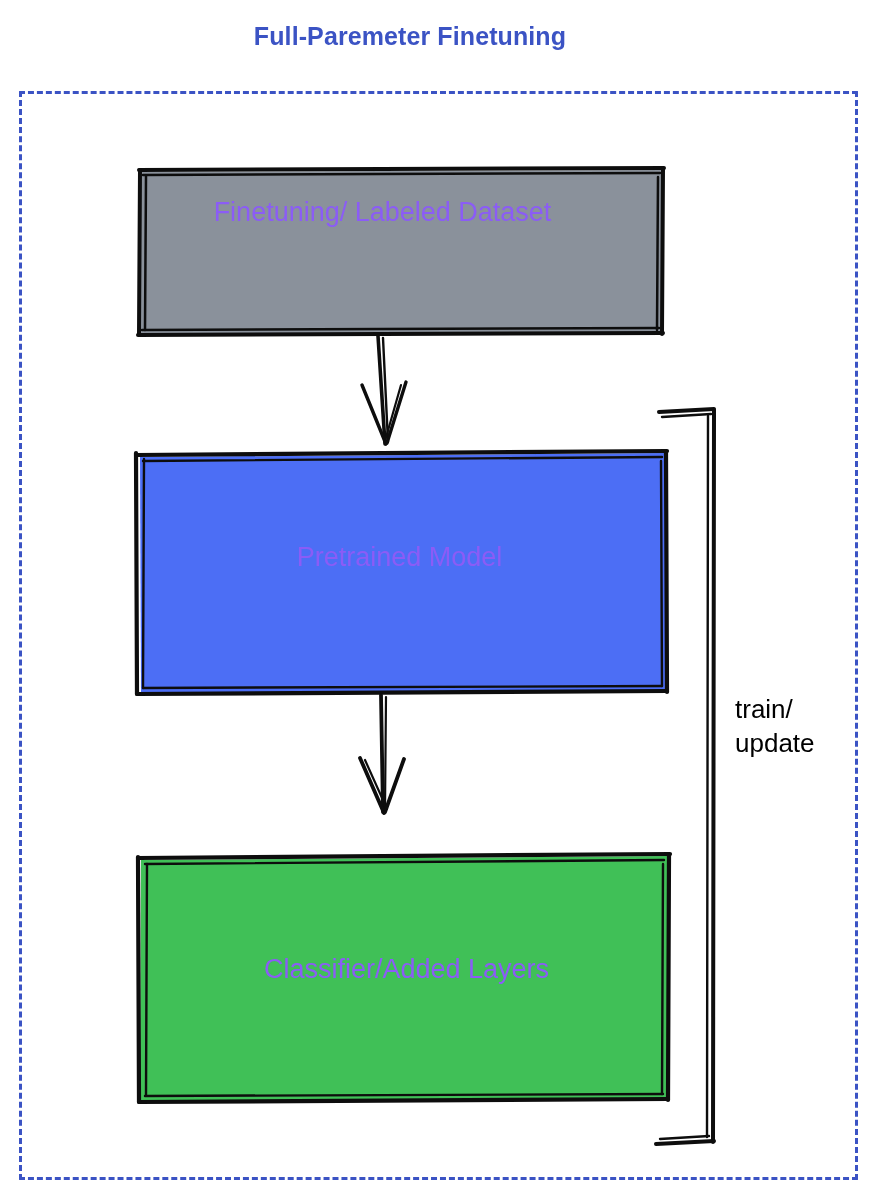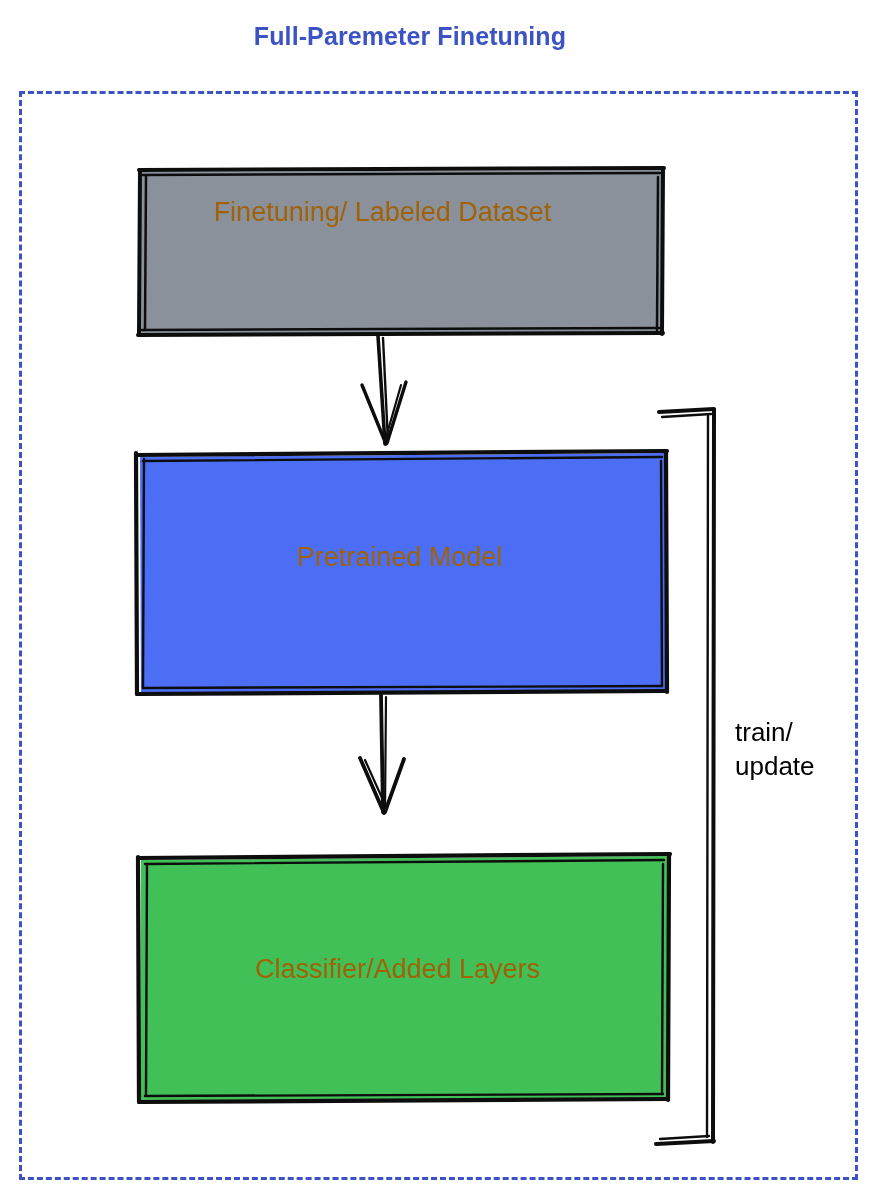--- a/index.html
+++ b/index.html
@@ -51,21 +51,21 @@
     position: absolute;
     box-sizing: border-box;
     display: flex;
     align-items: center;
     justify-content: center;
   }
 
   .node-label {
     position: relative;
     z-index: 3;
-    color: #a16207;
+    color: #8b5cf6;
     font-family: "Liberation Sans", sans-serif;
     font-size: 27px;
     font-weight: 400;
     line-height: 1.15;
     text-align: center;
     white-space: nowrap;
     pointer-events: none;
   }
 
   #node-dataset {
@@ -82,33 +82,33 @@
     left: 135px;
     top: 433px;
     width: 531px;
     height: 243px;
   }
   #node-pretrained .node-label {
     transform: translate(-1px, 3px);
   }
 
   #node-classifier {
-    left: 137px;
+    left: 146px;
     top: 854px;
     width: 531px;
     height: 247px;
   }
   #node-classifier .node-label {
     transform: translate(-5px, -8px);
   }
 
   .edge-label {
     position: absolute;
     left: 735px;
-    top: 715px;
+    top: 692px;
     width: 120px;
     color: #000000;
     font-family: "Liberation Sans", sans-serif;
     font-size: 26px;
     line-height: 1.32;
     text-align: left;
     white-space: pre-line;
   }
 </style>
 </head>

